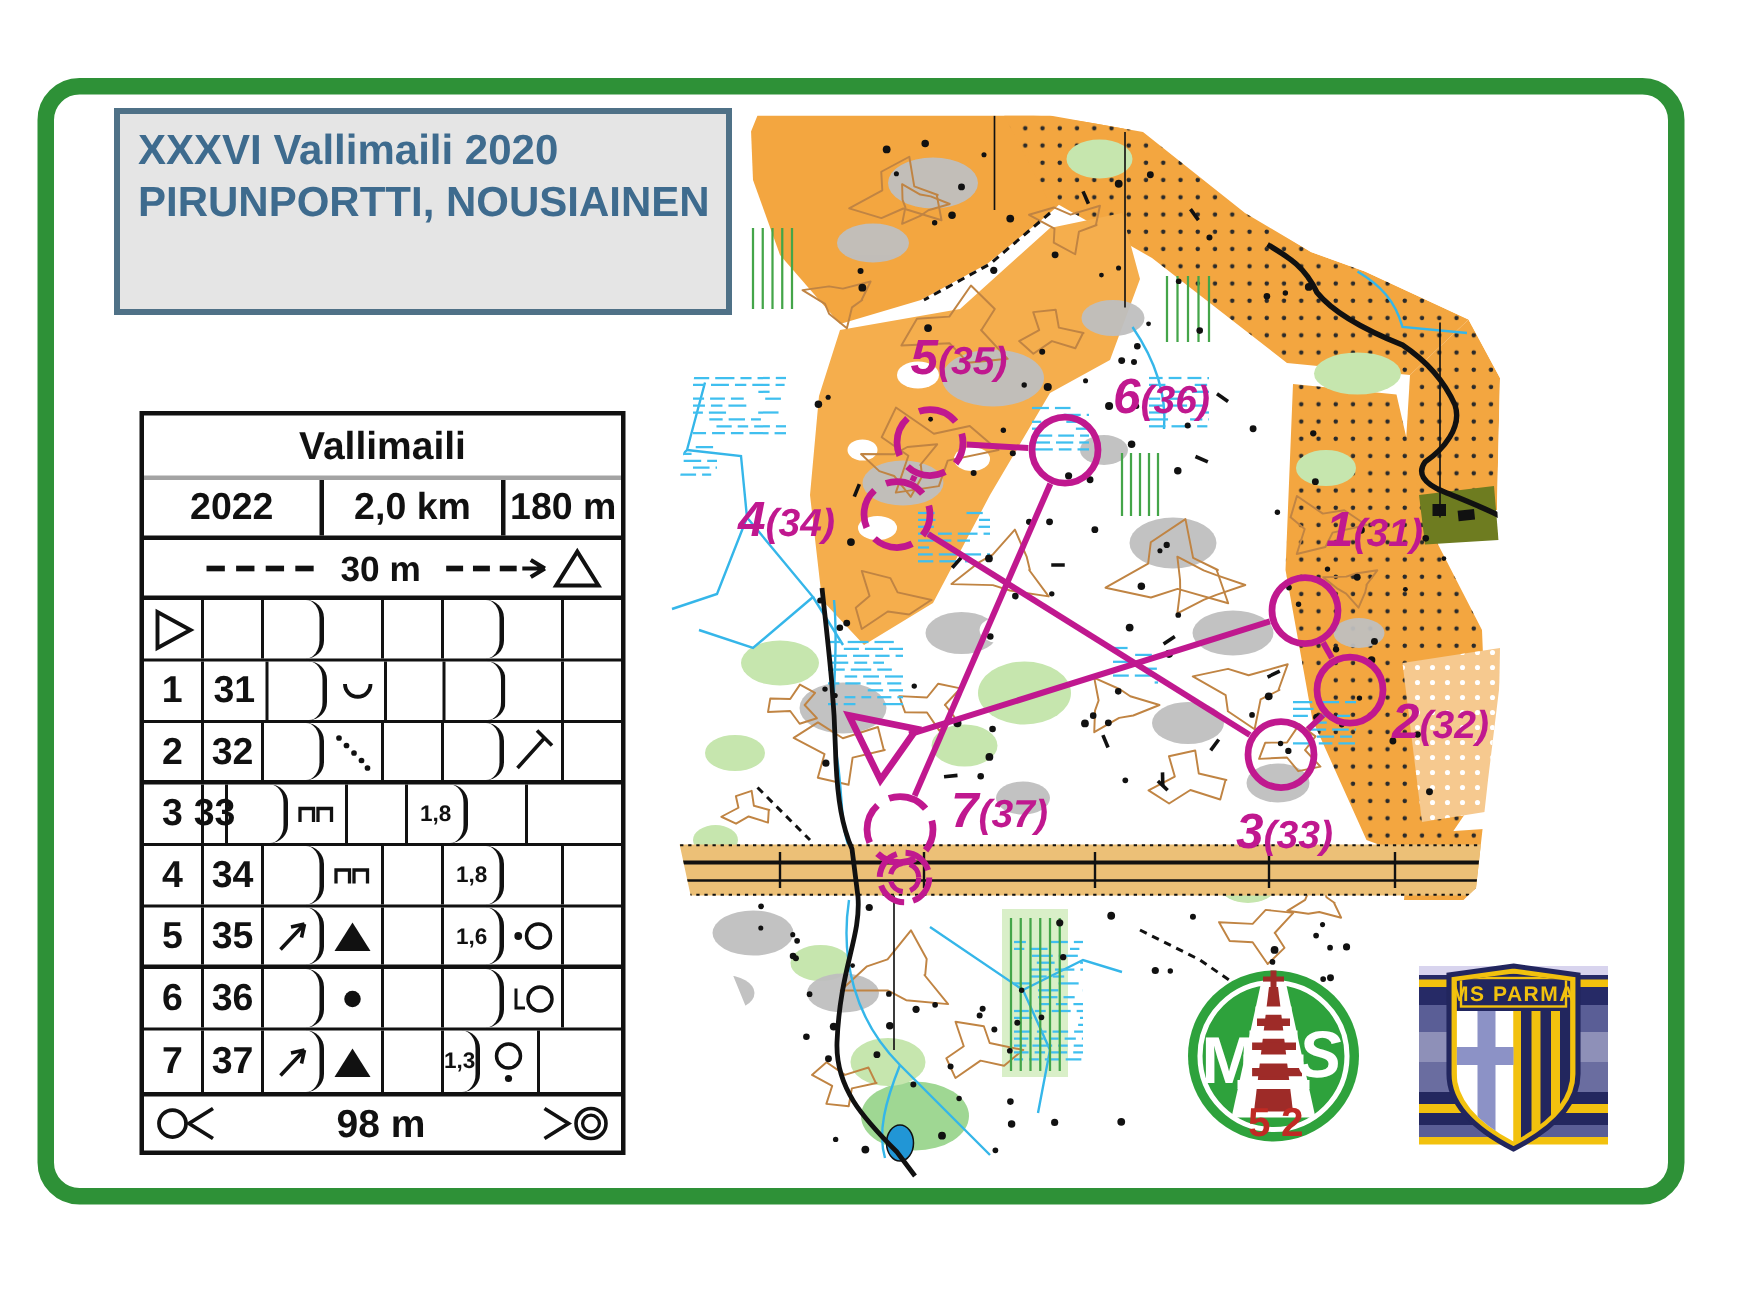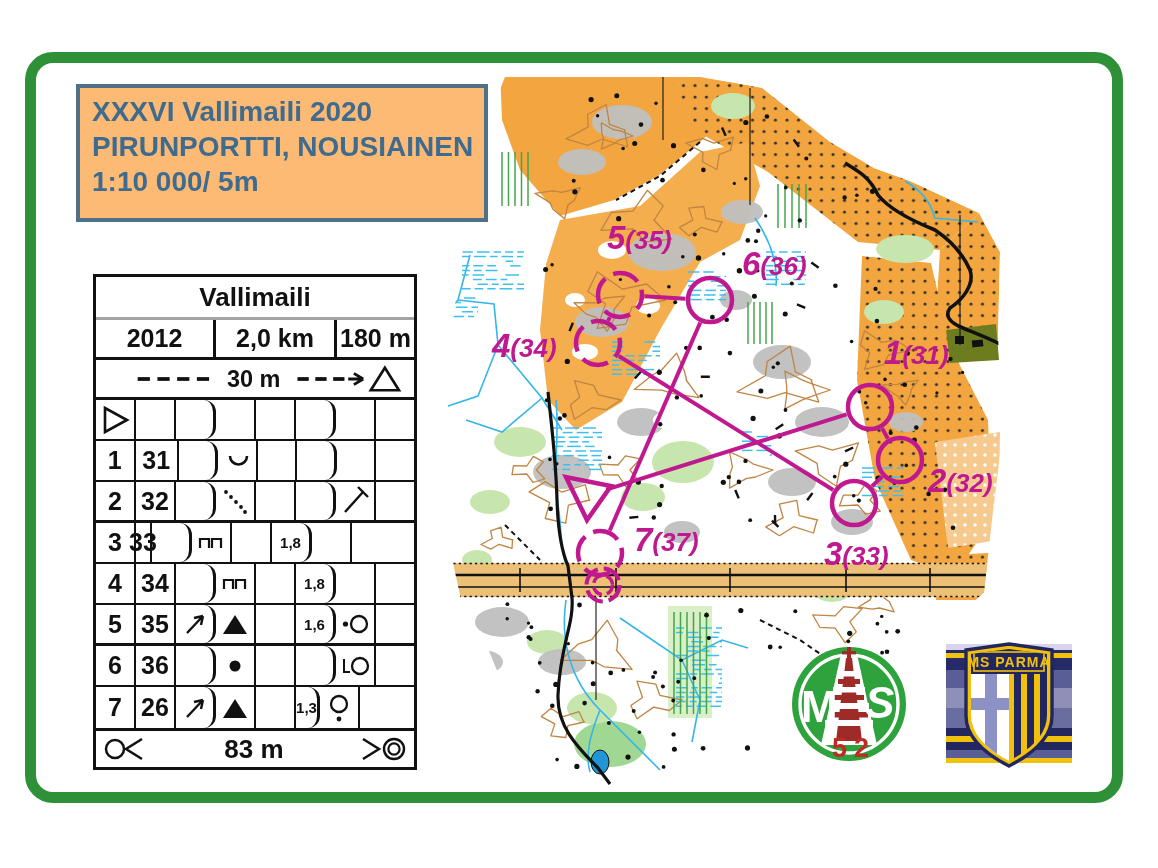--- a/index.html
+++ b/index.html
@@ -1,22 +1,22 @@
 <!DOCTYPE html>
 <html><head>
 <meta charset="utf-8">
 <style>
   html,body{margin:0;padding:0;background:#fff;}
   body{width:1158px;height:868px;position:relative;overflow:hidden;
        font-family:"Liberation Sans",sans-serif;}
   #frame{position:absolute;left:25px;top:52px;width:1098px;height:751px;
          border:11px solid #2E9137;border-radius:28px;box-sizing:border-box;z-index:1;}
   #map-svg{position:absolute;left:0;top:0;width:1158px;height:868px;z-index:2;}
-  #title-box{position:absolute;left:76px;top:84px;width:412px;min-height:138px;
-             border:4px solid #4F7187;box-sizing:border-box;background:#fdba74;
+  #title-box{position:absolute;left:76px;top:72px;width:412px;min-height:138px;
+             border:4px solid #4F7187;box-sizing:border-box;background:#e5e5e5;
              padding:6px 10px 8px 12px;z-index:3;}
   #title-box .tline{font-weight:bold;font-size:28px;line-height:35px;color:#3E6B8E;
                     letter-spacing:0px;white-space:nowrap;}
   
   #card{position:absolute;left:93px;top:274px;width:324px;border:3px solid #111;
         box-sizing:border-box;background:#fff;z-index:3;}
   .hd{height:40px;border-bottom:3px solid #a3a3a3;display:flex;align-items:center;
       justify-content:center;font-weight:bold;font-size:26px;color:#111;}
   #stats-row{height:37px;border-bottom:3px solid #111;display:flex;}
   #stats-row .scell{display:flex;align-items:center;justify-content:center;
@@ -624,27 +624,26 @@
       <circle cx="600" cy="553" r="22" fill="none" stroke="#C0188F" stroke-width="4.5" stroke-dasharray="27 9" stroke-dashoffset="12"></circle>
       <text x="634" y="551" fill="#C0188F" font-size="33" font-weight="bold" font-style="italic" font-family="Liberation Sans,sans-serif"><tspan>7</tspan><tspan font-size="26">(37)</tspan></text>
       <circle cx="603" cy="585" r="16.5" fill="none" stroke="#C0188F" stroke-width="4" stroke-dasharray="20 6"></circle>
       <circle cx="603" cy="585" r="9.5" fill="none" stroke="#C0188F" stroke-width="3.5" stroke-dasharray="11 5"></circle>
     </g>
 </svg>
 
 <div id="title-box">
   <div class="tline">XXXVI Vallimaili 2020</div>
   <div class="tline">PIRUNPORTTI, NOUSIAINEN</div>
-  <div class="tline">1:10 000/ 5m</div>
 </div>
 
 <div id="card">
   <div class="hd">Vallimaili</div>
   <div id="stats-row">
-    <div class="scell" style="flex:0 0 120px;border-right:3px solid #111;">2012</div>
+    <div class="scell" style="flex:0 0 120px;border-right:3px solid #111;">2022</div>
     <div class="scell" style="flex:0 0 121px;border-right:3px solid #111;">2,0 km</div>
     <div class="scell" style="flex:1;">180 m</div>
   </div>
   <div id="row-30m">
       <svg width="316" height="36" viewBox="0 0 316 36">
         <rect x="22" y="16" width="13" height="4" fill="#111"></rect>
         <rect x="43" y="16" width="13" height="4" fill="#111"></rect>
         <rect x="64" y="16" width="13" height="4" fill="#111"></rect>
         <rect x="85" y="16" width="13" height="4" fill="#111"></rect>
         <text x="117" y="27" font-size="25" font-weight="bold" fill="#111" font-family="Liberation Sans,sans-serif">30 m</text>
@@ -806,21 +805,21 @@
             <circle cx="21" cy="16" r="8" fill="none" stroke="#111" stroke-width="2.3"></circle>
           </svg>
         </div>
         <div class="ccell last" style="width: 38px;"></div>
       </div>
       <div class="crow">
         <div class="ccell" style="width: 40px;">
           <span>7</span>
         </div>
         <div class="ccell" style="width: 40px;">
-          <span>26</span>
+          <span>37</span>
         </div>
         <div class="ccell cthick" style="width: 40px;">
           <svg width="32" height="32" viewBox="0 0 32 32">
             <path d="M8,25 L24,8 M24,8 L15,10 M24,8 L22,17" fill="none" stroke="#111" stroke-width="2.4"></path>
           </svg>
         </div>
         <div class="ccell" style="width: 40px;">
           <svg width="32" height="32" viewBox="0 0 32 32">
             <polygon points="16,7 28,26 4,26" fill="#111"></polygon>
           </svg>
@@ -836,21 +835,21 @@
           </svg>
         </div>
         <div class="ccell last" style="width: 38px;"></div>
       </div>
     </div>
   <div id="foot-row">
     <svg width="46" height="30" viewBox="0 0 46 30">
       <circle cx="13" cy="15" r="9" fill="none" stroke="#111" stroke-width="2.5"></circle>
       <path d="M40,5 L24,15 L40,25" fill="none" stroke="#111" stroke-width="2.5"></path>
     </svg>
-    <span class="ftext">83 m</span>
+    <span class="ftext">98 m</span>
     <svg width="48" height="30" viewBox="0 0 48 30">
       <path d="M3,5 L19,15 L3,25" fill="none" stroke="#111" stroke-width="2.5"></path>
       <circle cx="34" cy="15" r="10" fill="none" stroke="#111" stroke-width="2.4"></circle>
       <circle cx="34" cy="15" r="5.6" fill="none" stroke="#111" stroke-width="2.2"></circle>
     </svg>
   </div>
 </div>
 
 <svg id="club-logo" width="122" height="126" viewBox="0 0 122 126">
   <circle cx="61" cy="63" r="57" fill="#2EA23C"></circle>

